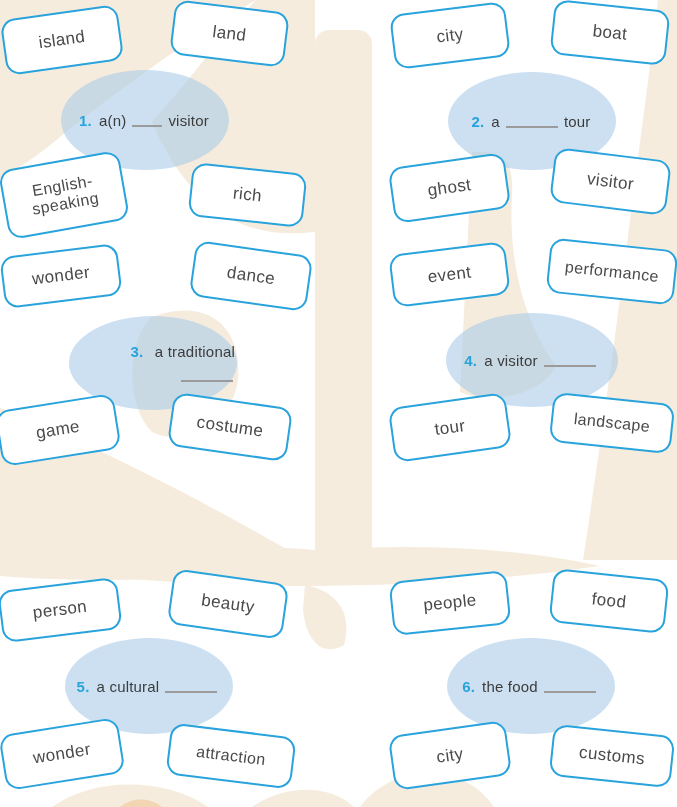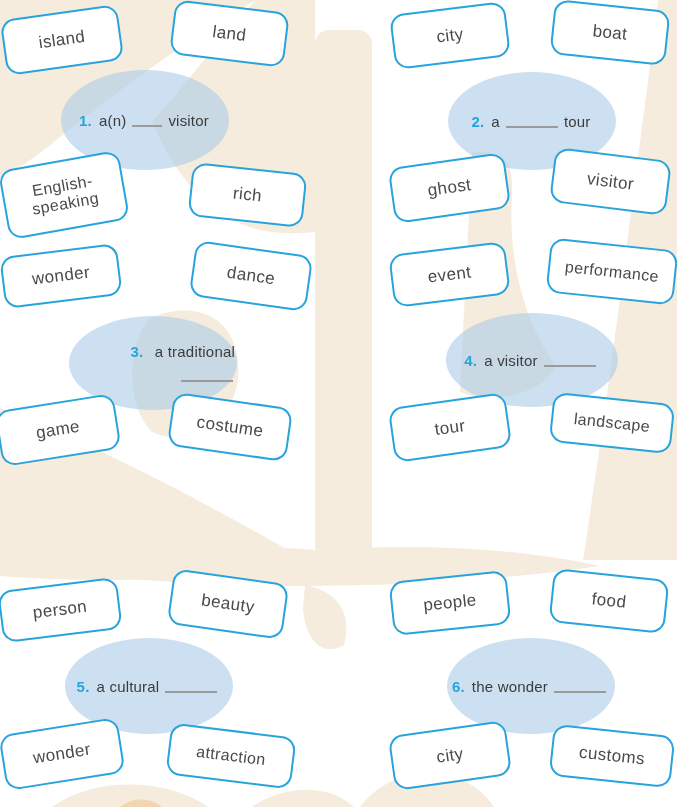--- a/index.html
+++ b/index.html
@@ -120,21 +120,21 @@
   </div>
 
   <div class="bubble b-5">
     <span class="num">5.</span>
     <span class="ptext">a cultural</span>
     <span class="blank w-md"></span>
   </div>
 
   <div class="bubble b-6">
     <span class="num">6.</span>
-    <span class="ptext">the wonder</span>
+    <span class="ptext">the food</span>
     <span class="blank w-md"></span>
   </div>
 
   <div class="card c-island">island</div>
   <div class="card c-land">land</div>
   <div class="card c-english">English-speaking</div>
   <div class="card c-rich">rich</div>
 
   <div class="card c-city1">city</div>
   <div class="card c-boat">boat</div>

